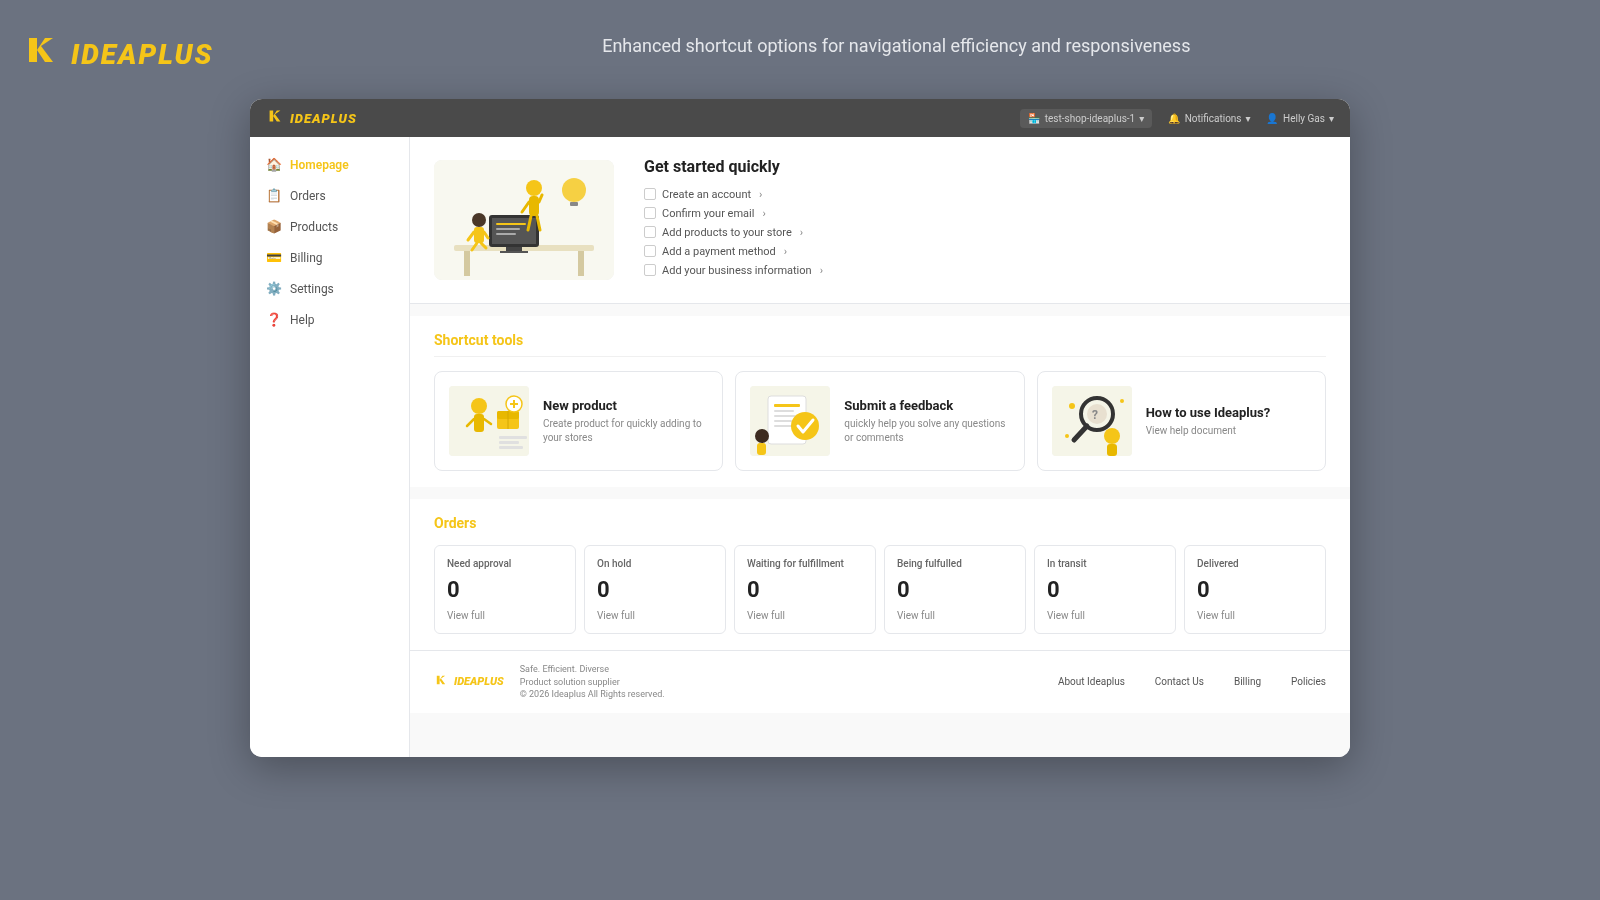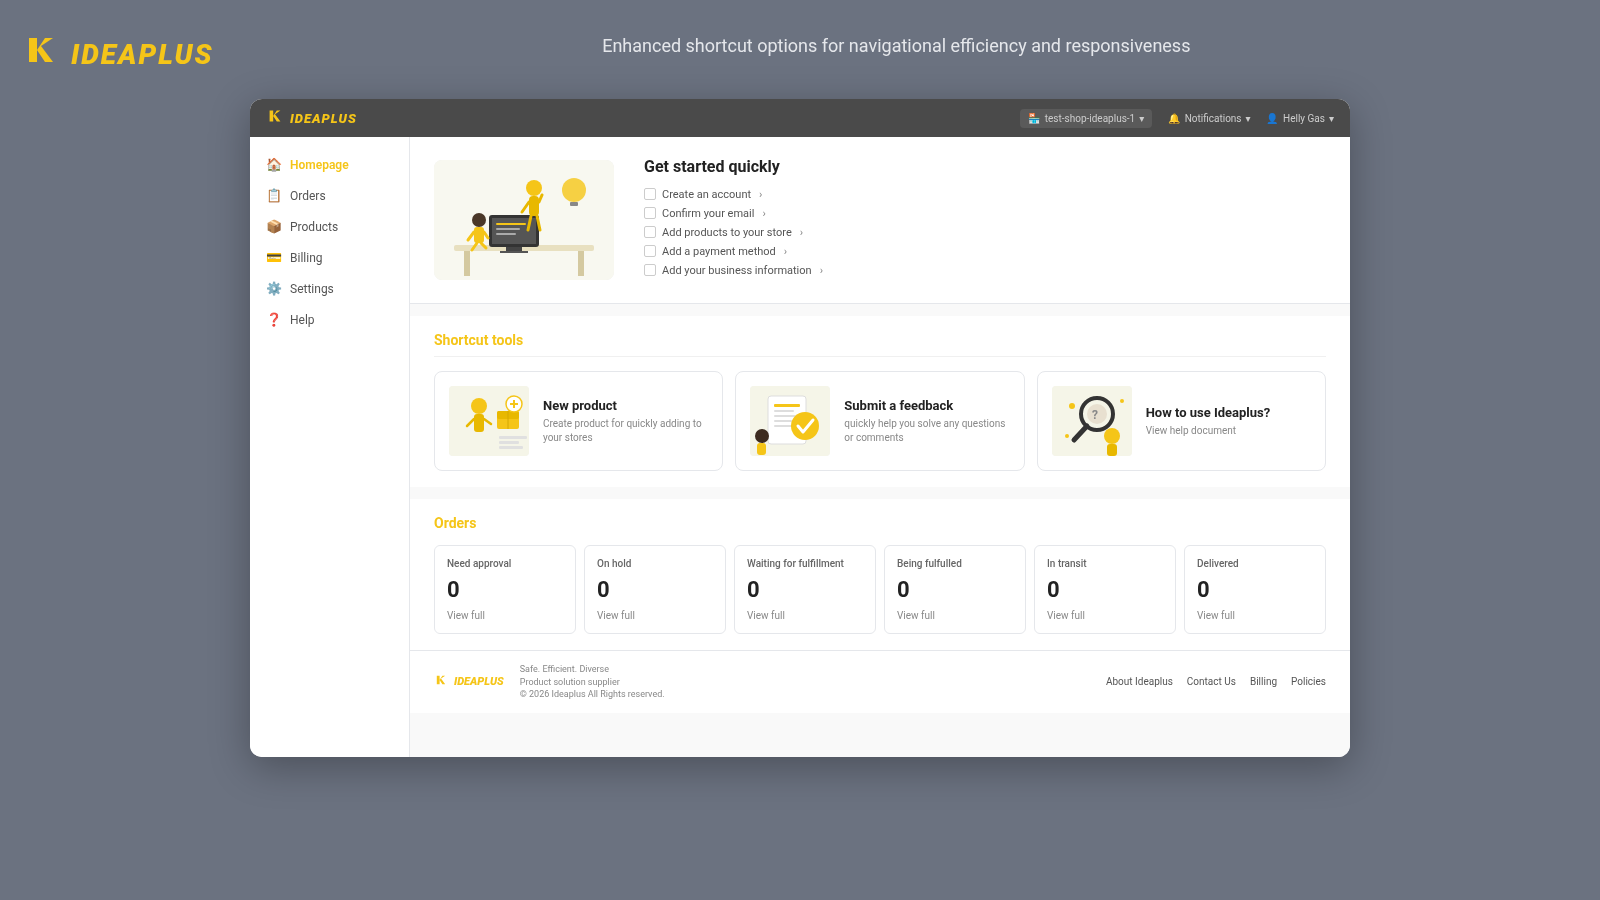--- a/index.html
+++ b/index.html
@@ -368,21 +368,21 @@
     }
 
     .footer-tagline {
       font-size: 9px;
       color: #888;
       line-height: 1.4;
     }
 
     .footer-links {
       display: flex;
-      gap: 14px;
+      gap: 30px;
       margin-left: auto;
       align-items: flex-end;
     }
 
     .footer-link {
       font-size: 10px;
       color: #555;
       cursor: pointer;
     }
 

